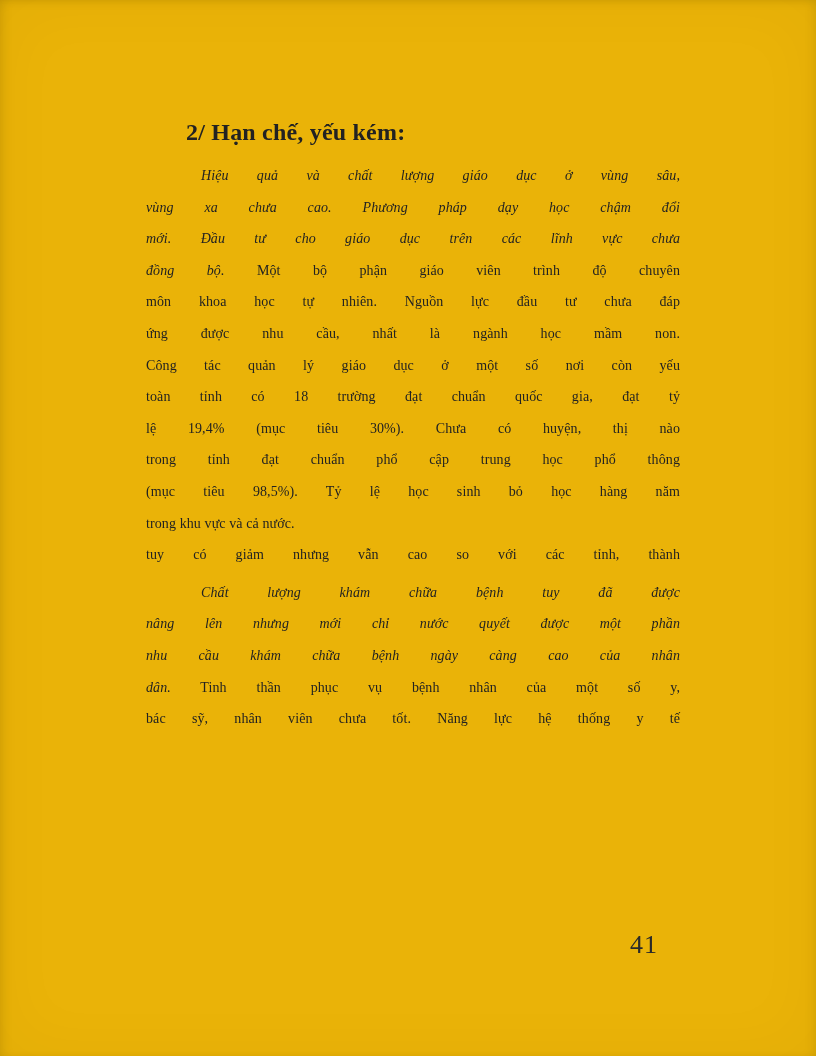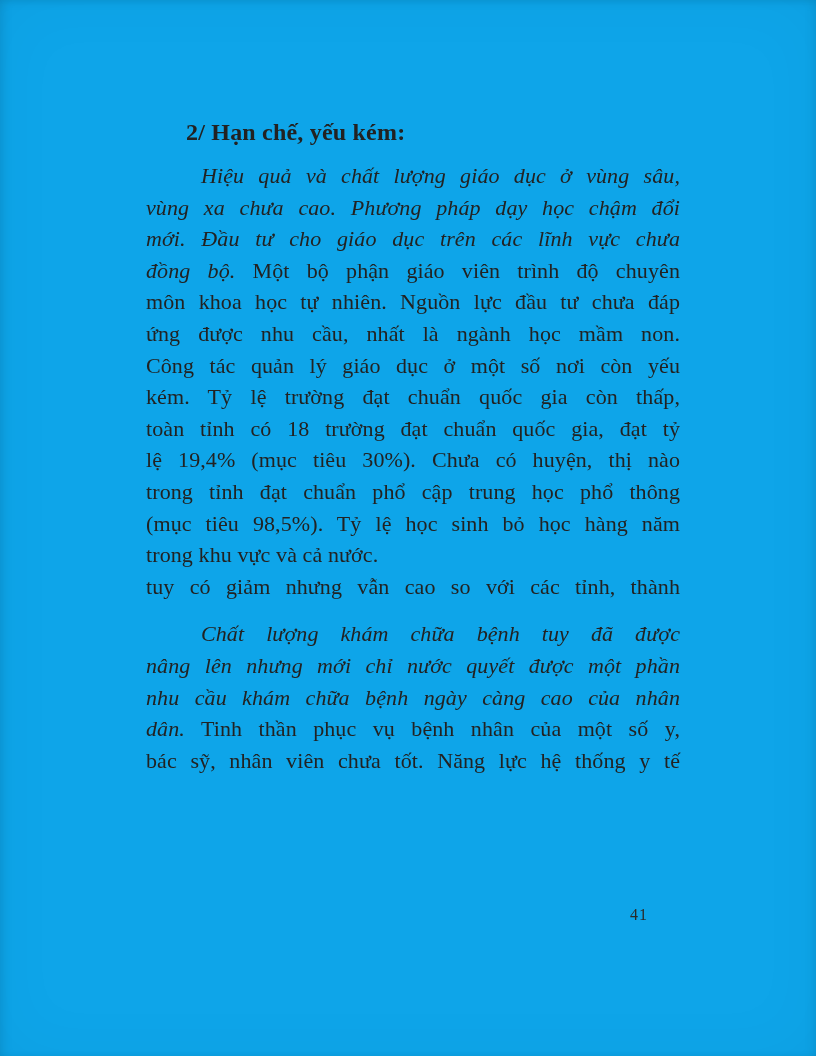--- a/index.html
+++ b/index.html
@@ -10,21 +10,21 @@
     width: 816px;
     height: 1056px;
     position: relative;
     background: #ffffff;
     font-family: "Liberation Serif", "DejaVu Serif", serif;
     overflow: hidden;
   }
   .page {
     position: absolute;
     inset: 0;
-    background: #0ea5e9;
+    background: #eab308;
     box-shadow:
       inset 0 0 70px rgba(0,0,0,0.035),
       inset 7px 0 12px -5px rgba(0,0,0,0.10),
       inset -7px 0 12px -5px rgba(0,0,0,0.07),
       inset 0 7px 12px -5px rgba(0,0,0,0.06);
   }
   .textblock {
     position: absolute;
     left: 146px;
     top: 112px;
@@ -36,66 +36,65 @@
     font-weight: bold;
     line-height: 40px;
     text-indent: 40px;
     letter-spacing: 0.2px;
     white-space: nowrap;
   }
   .paragraphs {
     margin-top: 8px;
   }
   .paragraph + .paragraph {
-    margin-top: 16px;
+    margin-top: 6px;
   }
   .line {
-    font-size: 22px;
+    font-size: 14px;
     line-height: 31.6px;
     text-align: justify;
     text-align-last: justify;
     letter-spacing: 0.1px;
   }
   .line.no-just {
     text-align-last: left;
   }
   .line.indent {
     text-indent: 55px;
   }
   .it {
     font-style: italic;
   }
   .rm {
     font-style: normal;
   }
   .page-number {
     position: absolute;
     left: 630px;
-    top: 906px;
-    font-size: 16px;
+    top: 930px;
+    font-size: 26px;
     color: #2a2a2a;
     letter-spacing: 1px;
   }
 </style>
 </head>
 <body>
 
 <div class="page">
   <div class="textblock">
     <div class="heading">2/ Hạn chế, yếu kém:</div>
     <div class="paragraphs">
         <div class="paragraph">
           <div class="line indent"><span class="it">Hiệu quả và chất lượng giáo dục ở vùng sâu,</span></div>
           <div class="line"><span class="it">vùng xa chưa cao. Phương pháp dạy học chậm đổi</span></div>
           <div class="line"><span class="it">mới. Đầu tư cho giáo dục trên các lĩnh vực chưa</span></div>
           <div class="line"><span class="it">đồng bộ.</span><span class="rm"> Một bộ phận giáo viên trình độ chuyên</span></div>
           <div class="line"><span class="rm">môn khoa học tự nhiên. Nguồn lực đầu tư chưa đáp</span></div>
           <div class="line"><span class="rm">ứng được nhu cầu, nhất là ngành học mầm non.</span></div>
           <div class="line"><span class="rm">Công tác quản lý giáo dục ở một số nơi còn yếu</span></div>
-          <div class="line"><span class="rm">kém. Tỷ lệ trường đạt chuẩn quốc gia còn thấp,</span></div>
           <div class="line"><span class="rm">toàn tỉnh có 18 trường đạt chuẩn quốc gia, đạt tỷ</span></div>
           <div class="line"><span class="rm">lệ 19,4% (mục tiêu 30%). Chưa có huyện, thị nào</span></div>
           <div class="line"><span class="rm">trong tỉnh đạt chuẩn phổ cập trung học phổ thông</span></div>
           <div class="line"><span class="rm">(mục tiêu 98,5%). Tỷ lệ học sinh bỏ học hàng năm</span></div>
           <div class="line no-just"><span class="rm">trong khu vực và cả nước.</span></div>
           <div class="line"><span class="rm">tuy có giảm nhưng vẫn cao so với các tỉnh, thành</span></div>
         </div>
         <div class="paragraph">
           <div class="line indent"><span class="it">Chất lượng khám chữa bệnh tuy đã được</span></div>
           <div class="line"><span class="it">nâng lên nhưng mới chỉ nước quyết được một phần</span></div>

